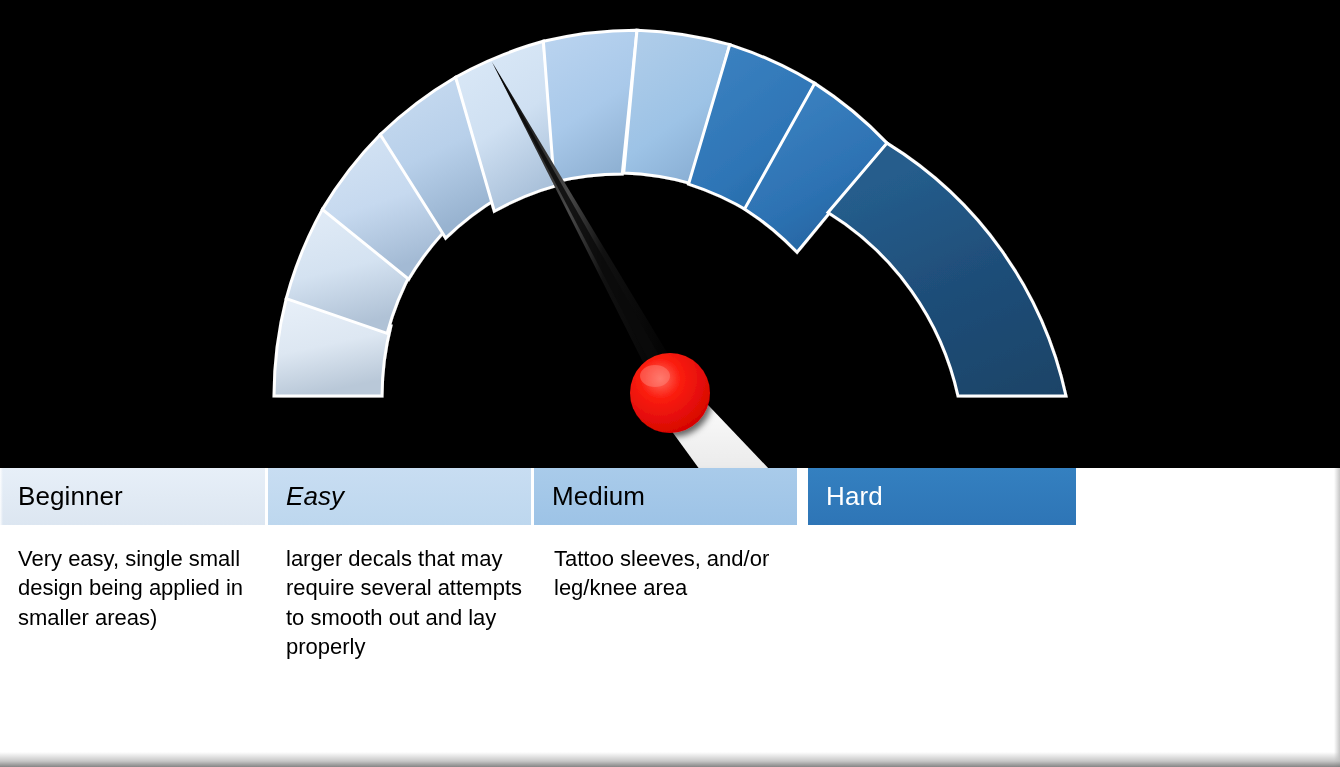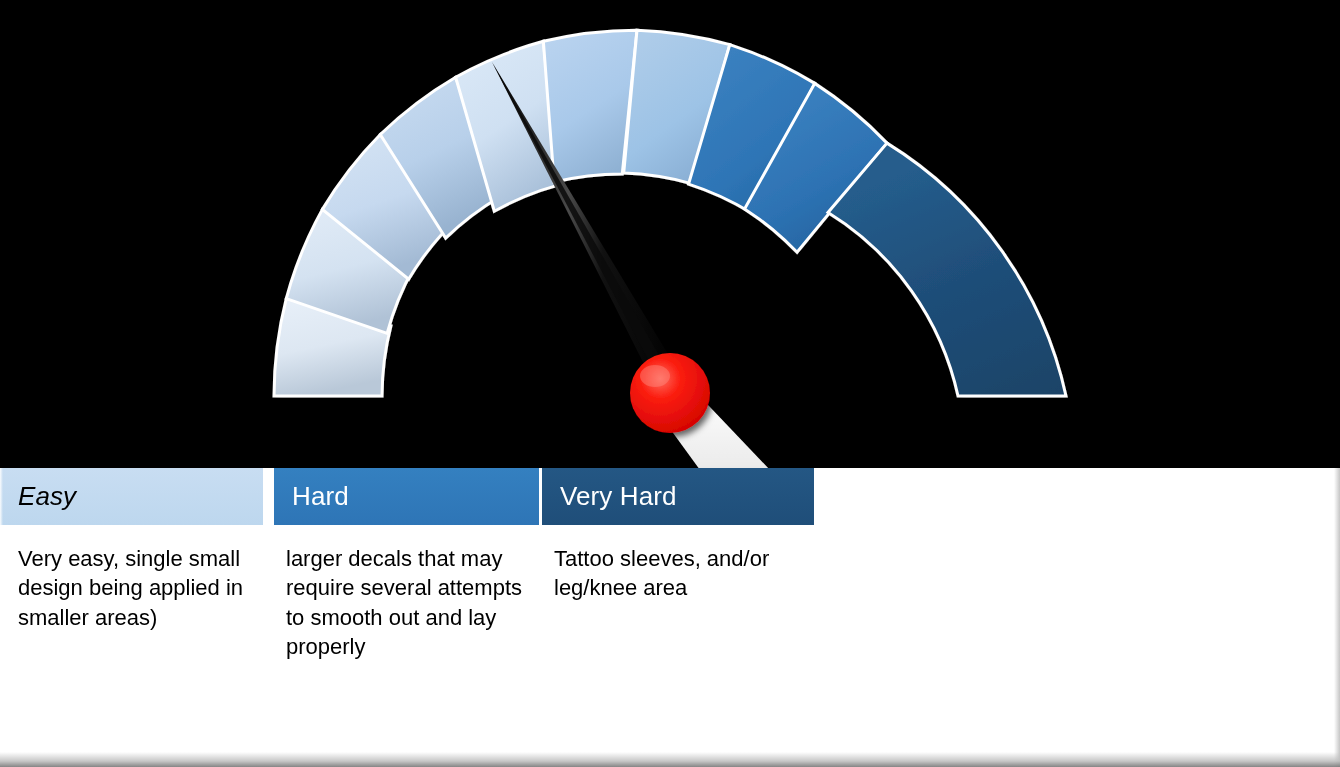--- a/index.html
+++ b/index.html
@@ -233,23 +233,24 @@
       <g filter="url(#hubshadow)">
         <circle cx="670" cy="393" r="40" fill="url(#hubgrad)"></circle>
         <ellipse cx="655" cy="376" rx="15" ry="11" fill="#ff8b80" opacity="0.45"></ellipse>
       </g>
     </svg>
   </div>
 
   <div id="legend-table">
     <div class="table-rows">
       <div class="header-row">
+        <div class="cell header-cell col-0" style="background:linear-gradient(to bottom,#e7eff8,#dce6f1);color:#000000;">Beginner</div>
         <div class="cell header-cell col-1" style="background:linear-gradient(to bottom,#c8ddf2,#bdd7ee);color:#000000;font-style:italic;">Easy</div>
+        <div class="cell header-cell col-2" style="background:linear-gradient(to bottom,#a9cbea,#9dc3e6);color:#000000;">Medium</div>
         <div class="cell header-cell col-3" style="background:linear-gradient(to bottom,#3480c0,#2e75b6);color:#ffffff;margin-left:8px;">Hard</div>
-        <div class="cell header-cell col-4" style="background:linear-gradient(to bottom,#245784,#1f4e79);color:#ffffff;">Very Hard</div>
       </div>
       <div class="body-row">
         <div class="cell body-cell col-0">Very easy, single small design being applied in smaller areas)</div>
         <div class="cell body-cell col-3">larger decals that may require several attempts to smooth out and lay properly</div>
         <div class="cell body-cell col-2">Tattoo sleeves, and/or leg/knee area</div>
       </div>
     </div>
   </div>
 
   <div id="frame-left"></div>

